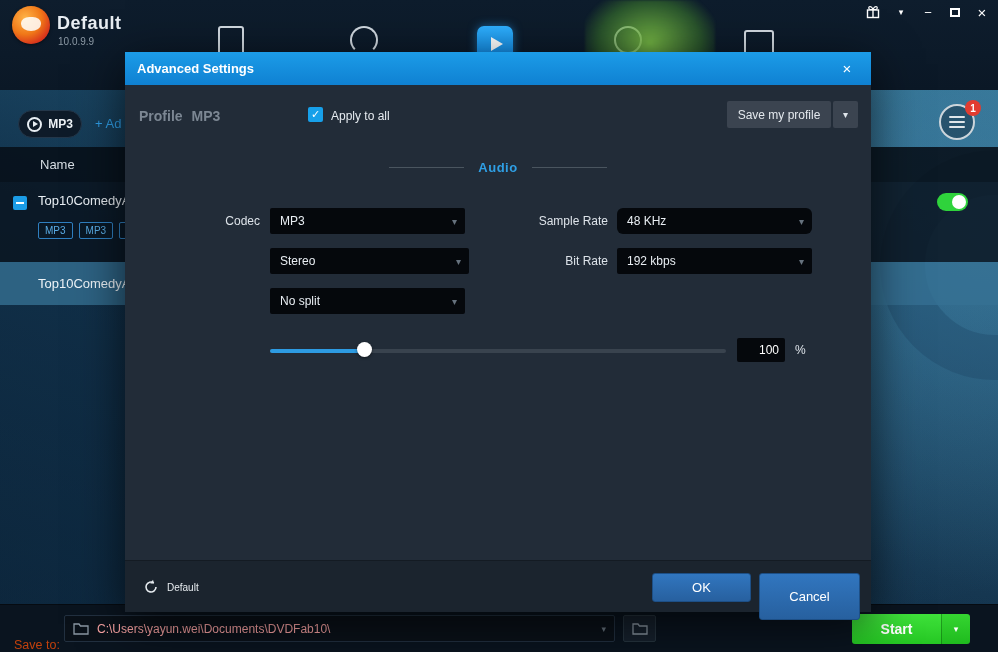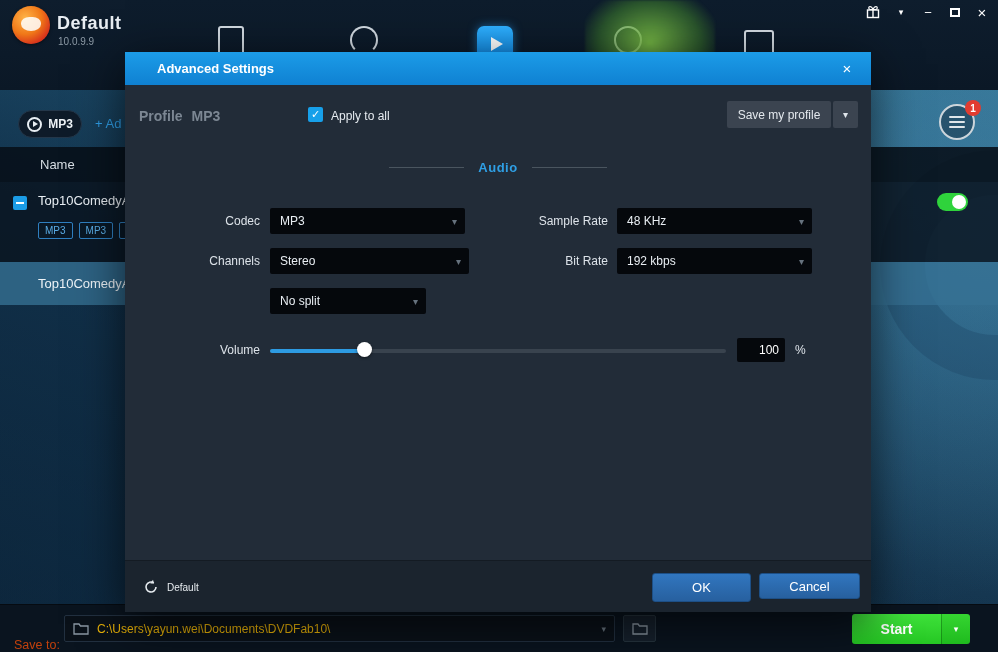--- a/index.html
+++ b/index.html
@@ -76,77 +76,77 @@
     font-size:10px; font-weight:bold; display:flex; align-items:center; justify-content:center; z-index:3; }
   #toggle { position:absolute; left:937px; top:193px; width:31px; height:18px; border-radius:9px; background:#2fd33c; cursor:pointer; }
   #toggle .knob { position:absolute; right:2px; top:2px; width:14px; height:14px; border-radius:50%; background:#fff; }
 
   
   #bottom { position:absolute; left:0; top:604px; width:998px; height:48px; background:#0a141f; border-top:1px solid #060b11; }
   #saveto { position:absolute; left:14px; top:16px; line-height:48px; font-size:12.5px; color:#c2410c; }
   #path-field { position:absolute; left:64px; top:10px; width:551px; height:27px; background:#0a1119; border:1px solid #223040;
     border-radius:2px; display:flex; align-items:center; cursor:pointer; }
   #path-field svg { margin-left:8px; flex:none; }
-  #path-field .ptxt { margin-left:8px; font-size:12px; color:#eab308; flex:1; white-space:nowrap; overflow:hidden; }
+  #path-field .ptxt { margin-left:8px; font-size:12px; color:#fca5a5; flex:1; white-space:nowrap; overflow:hidden; }
   #path-field .pcaret { margin-right:8px; color:#68747f; font-size:9px; }
   #browse-btn { position:absolute; left:623px; top:10px; width:33px; height:27px; background:#16212d; border:1px solid #26343f;
     border-radius:2px; display:flex; align-items:center; justify-content:center; cursor:pointer; }
   #start-btn { position:absolute; left:852px; top:9px; width:89px; height:30px; background:linear-gradient(180deg,#3fe23b,#25c723);
     border-radius:3px 0 0 3px; color:#fff; font-weight:bold; font-size:14px; display:flex; align-items:center; justify-content:center; cursor:pointer; }
   #start-caret { position:absolute; left:941px; top:9px; width:29px; height:30px; background:linear-gradient(180deg,#35d531,#1fbb1e);
     border-left:1px solid rgba(0,60,0,.35); border-radius:0 3px 3px 0; color:#fff; font-size:9px;
     display:flex; align-items:center; justify-content:center; cursor:pointer; }
 
   
   #modal { position:absolute; left:125px; top:52px; width:746px; height:560px; background:#222c38; z-index:10;
     box-shadow:0 12px 45px rgba(0,0,0,.65); }
   #m-titlebar { position:absolute; left:0; top:0; width:746px; height:33px;
     background:linear-gradient(180deg,#1c9ce8,#0f81d2); display:flex; align-items:center; padding:0 12px; }
-  #m-title { font-size:13px; font-weight:bold; color:#fff; margin-left:20px; }
+  #m-title { font-size:13px; font-weight:bold; color:#fff; margin-left:0; }
   #m-close { margin-left:auto; width:24px; height:33px; display:flex; align-items:center; justify-content:center;
     color:#fff; font-size:15px; cursor:pointer; }
   #profile-lbl { position:absolute; left:14px; top:56px; font-size:14px; font-weight:bold; color:#7c8793; display:flex; gap:9px; }
   #apply-check { position:absolute; left:183px; top:55px; width:15px; height:15px; background:#17a0ea; border-radius:2px;
     color:#fff; font-size:11px; line-height:15px; text-align:center; cursor:pointer; }
   #apply-lbl { position:absolute; left:206px; top:57px; font-size:12px; color:#e6ebf0; }
   #saveprof-btn { position:absolute; left:602px; top:49px; width:104px; height:27px; background:#3b4450; border-radius:2px;
     color:#e3e8ed; font-size:12px; display:flex; align-items:center; justify-content:center; cursor:pointer; }
   #saveprof-caret { position:absolute; left:708px; top:49px; width:25px; height:27px; background:#3b4450; border-radius:2px;
     color:#dfe5ea; font-size:10px; display:flex; align-items:center; justify-content:center; cursor:pointer; }
   #audio-head { position:absolute; left:0; top:108px; width:746px; display:flex; align-items:center; justify-content:center; gap:14px; }
   .hline { width:75px; height:1px; background:#4a555f; }
   #audio-title { font-size:13px; font-weight:bold; color:#2f9fe4; letter-spacing:.5px; }
 
   .flabel { position:absolute; width:110px; text-align:right; font-size:12px; color:#dde3e9; line-height:26px; }
   .flabel.wide { width:135px; }
   .dd { position:absolute; height:26px; background:#05080c; border-radius:2px; display:flex; align-items:center; cursor:pointer; }
   .dd .val { padding-left:10px; font-size:12px; color:#e9eef3; }
   .dd .car { position:absolute; right:8px; font-size:10px; color:#66727e; }
   #lb-codec { left:25px; top:156px; }     #dd-codec { left:145px; top:156px; width:195px; }
-  #lb-sample { left:348px; top:156px; }   #dd-sample { left:492px; top:156px; width:195px; }
+  #lb-sample { left:348px; top:156px; }   #dd-sample { left:492px; top:156px; width:195px;border-radius:6px; }
   #lb-channels { left:25px; top:196px; }  #dd-channels { left:145px; top:196px; width:199px; }
   #lb-bitrate { left:348px; top:196px; }  #dd-bitrate { left:492px; top:196px; width:195px; }
-  #lb-split { left:25px; top:236px; }     #dd-split { left:145px; top:236px; width:156px; }
+  #lb-split { left:25px; top:236px; }     #dd-split { left:145px; top:236px; width:195px; }
 
   #lb-volume { left:25px; top:285px; }
   #vol-track { position:absolute; left:145px; top:297px; width:456px; height:4px; background:#39434e; border-radius:2px; cursor:pointer; }
   #vol-fill { width:98px; height:4px; background:#2d9be2; border-radius:2px; }
   #vol-thumb { position:absolute; left:232px; top:290px; width:15px; height:15px; border-radius:50%; background:#fff;
     box-shadow:0 1px 3px rgba(0,0,0,.5); cursor:pointer; }
   #vol-value { position:absolute; left:612px; top:286px; width:48px; height:24px; background:#05080c; border:none; color:#fff;
     text-align:center; font-size:12px; border-radius:2px; font-family:"Liberation Sans",sans-serif;padding-left:16px; }
   #vol-unit { position:absolute; left:670px; top:286px; line-height:24px; font-size:12px; color:#dde3e9; }
 
   #m-footer { position:absolute; left:0; top:508px; width:746px; height:52px; background:#1b242e; border-top:1px solid #141b23; }
   #default-btn { position:absolute; left:18px; top:0; height:52px; display:flex; align-items:center; gap:8px; cursor:pointer; }
   #default-btn .dlbl { font-size:10px; color:#e6ebef; }
   .blue-btn { position:absolute; background:linear-gradient(180deg,#3176bf,#27609f); border:1px solid #1d4f86; border-radius:3px;
     color:#fff; font-size:13px; display:flex; align-items:center; justify-content:center; cursor:pointer; }
   #ok-btn { left:527px; top:12px; width:99px; height:29px; }
-  #cancel-btn { left:634px; top:12px; width:101px; height:26px; }
+  #cancel-btn { left:634px; top:12px; width:101px; height:47px; }
 </style>
 </head>
 <body>
 
 <div id="screen">
 
   <div id="content-bg"></div>
   <div id="ring"></div>
 
   <div id="header">
@@ -270,37 +270,35 @@
     <div class="dd" id="dd-codec">
       <span class="val">MP3</span>
       <span class="car">▾</span>
     </div>
     <div class="flabel wide" id="lb-sample">Sample Rate</div>
     <div class="dd" id="dd-sample">
       <span class="val">48 KHz</span>
       <span class="car">▾</span>
     </div>
 
-    <div class="flabel" id="lb-channels">Channels</div>
     <div class="dd" id="dd-channels">
       <span class="val">Stereo</span>
       <span class="car">▾</span>
     </div>
     <div class="flabel wide" id="lb-bitrate">Bit Rate</div>
     <div class="dd" id="dd-bitrate">
       <span class="val">192 kbps</span>
       <span class="car">▾</span>
     </div>
 
     <div class="dd" id="dd-split">
       <span class="val">No split</span>
       <span class="car">▾</span>
     </div>
 
-    <div class="flabel" id="lb-volume">Volume</div>
     <div id="vol-track">
         <div id="vol-fill"></div>
       </div>
     <div id="vol-thumb"></div>
     <input id="vol-value" value="100" style="">
     <div id="vol-unit">%</div>
 
     <div id="m-footer">
       <div id="default-btn">
         <svg width="16" height="16" viewBox="0 0 16 16">

